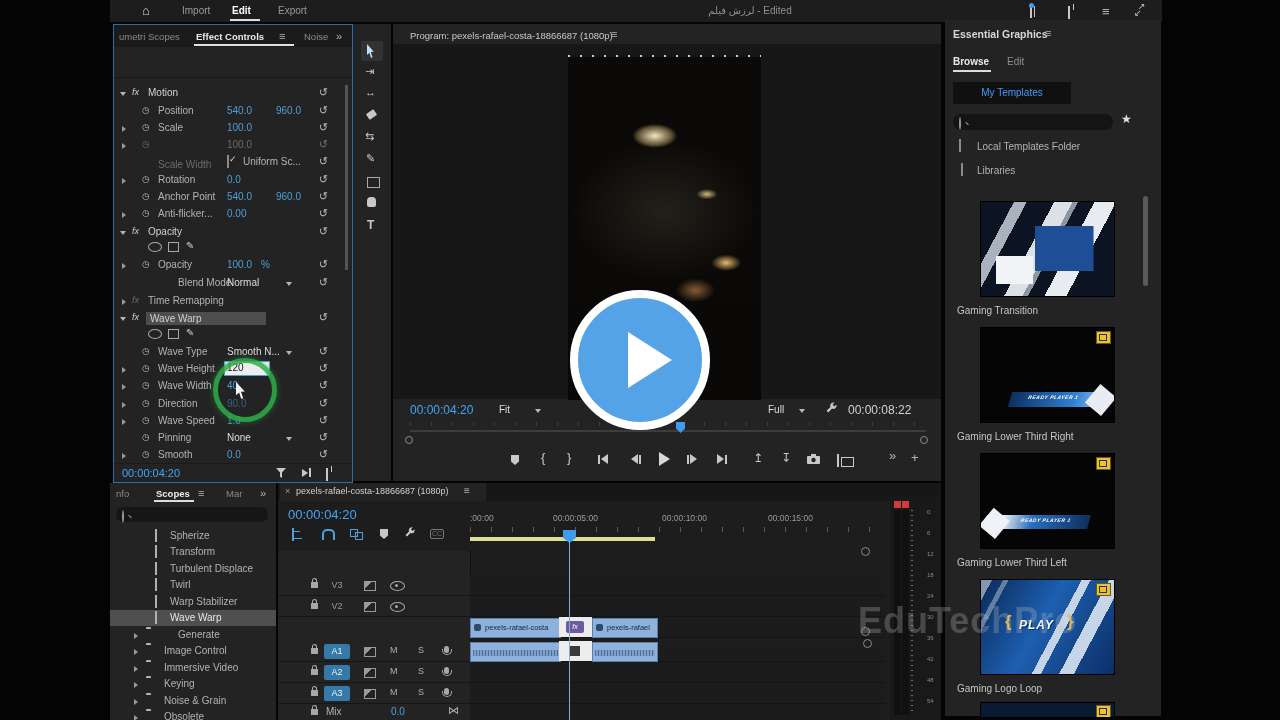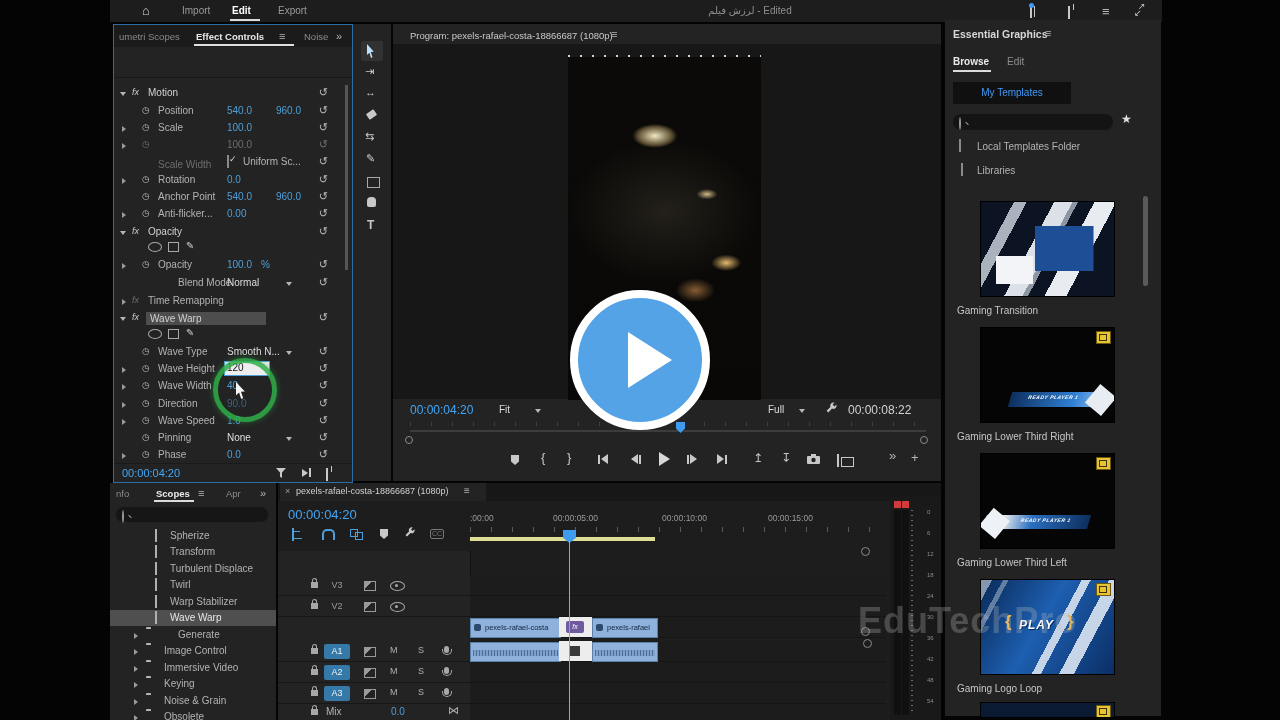--- a/index.html
+++ b/index.html
@@ -242,21 +242,21 @@
     <div class="row" style="top:405px;">
       <span class="stp" style="left:28px;">◷</span>
       <span class="lbl" style="left:44px;">Pinning</span>
       <span class="wv" style="left:113px;">None</span>
       <span class="td" style="left:172px;top:7px;"></span>
       <span class="rst" style="right:24px;">↺</span>
     </div>
     <div class="row" style="top:422px;">
       <span class="trr" style="left:8px;top:6px;"></span>
       <span class="stp" style="left:28px;">◷</span>
-      <span class="lbl" style="left:44px;">Phase</span>
+      <span class="lbl" style="left:44px;">Smooth</span>
       <span class="val" style="left:113px;">0.0</span>
       <span class="rst" style="right:24px;">↺</span>
     </div>
 
     <div class="p" style="left:231px;top:60px;width:3px;height:185px;background:#555;"></div>
 
     <div class="p" style="left:0;bottom:0;right:0;height:18px;background:#232323;border-top:1px solid #1a1a1a;">
       <span class="p tcb" style="left:8px;top:3px;font-size:11px;">00:00:04:20</span>
       <span class="ifun p" style="left:162px;top:4px;"></span>
       <span class="p trans" style="left:188px;top:4px;">
@@ -414,21 +414,21 @@
     </div>
 
     <div class="p" style="left:198px;top:176px;width:5px;height:90px;background:#5a5a5a;border-radius:3px;"></div>
   </div>
 
   <div class="panel" style="left:110px;top:483px;width:166px;height:237px;">
     <span class="p" style="left:6px;top:5px;color:#8a8a8a;font-size:9.5px;">nfo</span>
     <span class="p" style="left:46px;top:5px;color:#eaeaea;font-size:9.5px;font-weight:bold;">Scopes</span>
     <div class="p" style="left:44px;top:17px;width:40px;height:2px;background:#dcdcdc;"></div>
     <span class="p menu" style="left:88px;top:4px;">≡</span>
-    <span class="p" style="left:116px;top:5px;color:#8a8a8a;font-size:9.5px;">Apr</span>
+    <span class="p" style="left:116px;top:5px;color:#8a8a8a;font-size:9.5px;">Mar</span>
     <span class="p menu" style="left:150px;top:4px;">»</span>
     <div class="p" style="left:6px;top:24px;width:152px;height:15px;background:#161616;border-radius:7px;">
       <span class="isearch p" style="left:6px;top:4px;"></span>
     </div>
 
     <div class="row" style="top:45px;"><span class="ifxb" style="left:45px;"></span><span class="lbl" style="left:60px;">Spherize</span></div>
     <div class="row" style="top:61px;"><span class="ifxb" style="left:45px;"></span><span class="lbl" style="left:60px;">Transform</span></div>
     <div class="row" style="top:78px;"><span class="ifxb" style="left:45px;"></span><span class="lbl" style="left:60px;">Turbulent Displace</span></div>
     <div class="row" style="top:94px;"><span class="ifxb" style="left:45px;"></span><span class="lbl" style="left:60px;">Twirl</span></div>
     <div class="row" style="top:111px;"><span class="ifxb" style="left:45px;"></span><span class="lbl" style="left:60px;">Warp Stabilizer</span></div>

